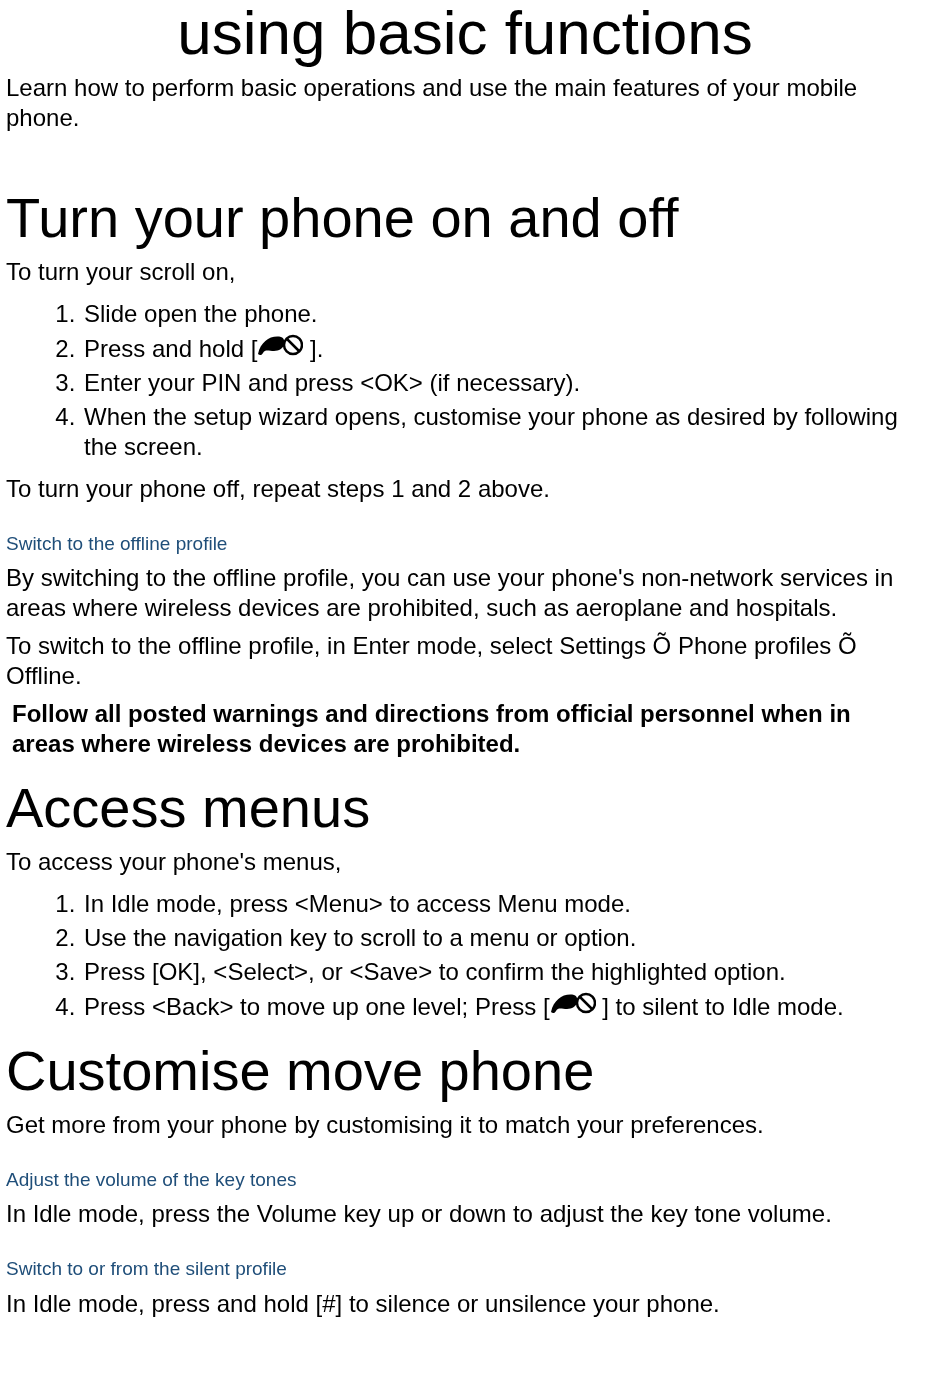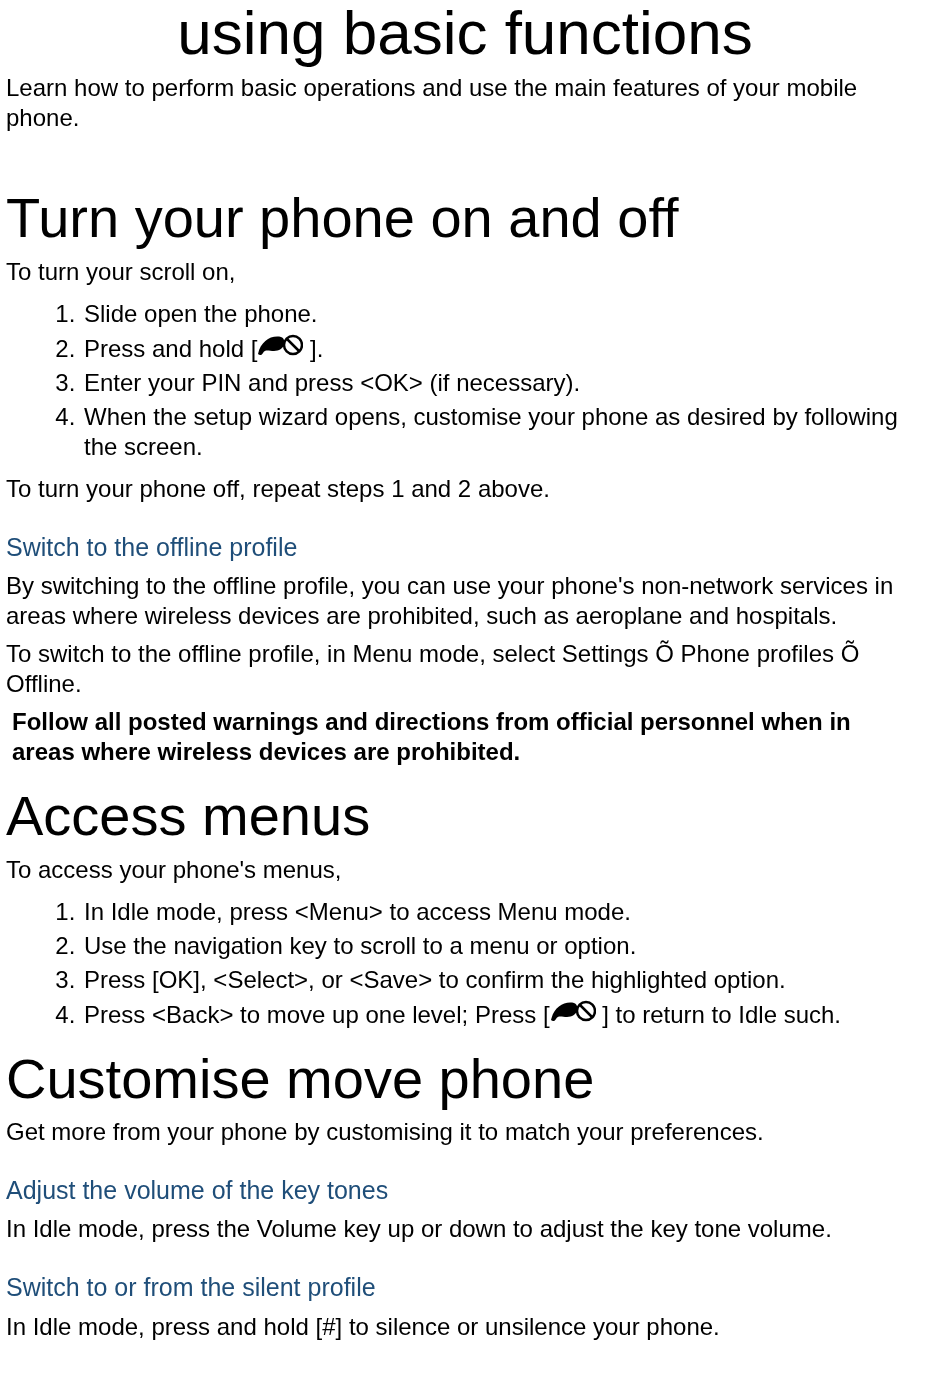--- a/index.html
+++ b/index.html
@@ -22,21 +22,21 @@
     font-size: 56px;
     font-weight: normal;
     margin: 14px 0 2px 0;
     line-height: 1.1;
   }
   h2.section.first {
     margin-top: 54px;
   }
   .sub-blue {
     color: #1F4E79;
-    font-size: 25px;
+    font-size: 19px;
     margin: 28px 0 4px 0;
     font-weight: normal;
   }
   p {
     margin: 8px 0;
   }
   ol {
     margin: 12px 0;
     padding-left: 76px;
   }
@@ -80,35 +80,35 @@
           <line x1="30" y1="10" x2="42" y2="22" stroke="#000" stroke-width="2.5"></line>
         </svg></span><span> ].</span>
   </li>
   <li>Enter your PIN and press &lt;OK&gt; (if necessary).</li>
   <li>When the setup wizard opens, customise your phone as desired by following the screen.</li>
 </ol>
 <p>To turn your phone off, repeat steps 1 and 2 above.</p>
 
 <div class="sub-blue">Switch to the offline profile</div>
 <p>By switching to the offline profile, you can use your phone's non-network services in areas where wireless devices are prohibited, such as aeroplane and hospitals.</p>
-<p>To switch to the offline profile, in Menu mode, select Settings Õ Phone profiles Õ Offline.</p>
+<p>To switch to the offline profile, in Enter mode, select Settings Õ Phone profiles Õ Offline.</p>
 <p class="note">Follow all posted warnings and directions from official personnel when in areas where wireless devices are prohibited.</p>
 
 <h2 class="section" style="margin-top:18px">Access menus</h2>
 <p>To access your phone's menus,</p>
 <ol>
   <li>In Idle mode, press &lt;Menu&gt; to access Menu mode.</li>
   <li>Use the navigation key to scroll to a menu or option.</li>
   <li>Press [OK], &lt;Select&gt;, or &lt;Save&gt; to confirm the highlighted option.</li>
   <li>
     <span>Press &lt;Back&gt; to move up one level; Press [</span><span class="inline-icon"><svg width="46" height="32" viewBox="0 0 46 32">
           <path d="M1 25 C 4 12, 14 6, 24 8 C 27 9, 28 12, 27 16 C 26 19, 22 22, 17 22 C 12 22, 8 20, 6 24 C 5 26, 3 27, 1 25 Z" fill="#000"></path>
           <circle cx="36" cy="16" r="9" fill="none" stroke="#000" stroke-width="2.5"></circle>
           <line x1="30" y1="10" x2="42" y2="22" stroke="#000" stroke-width="2.5"></line>
-        </svg></span><span> ] to return to Idle such.</span>
+        </svg></span><span> ] to silent to Idle mode.</span>
   </li>
 </ol>
 
 <h2 class="section" style="margin-top:18px">Customise move phone</h2>
 <p>Get more from your phone by customising it to match your preferences.</p>
 
 <div class="sub-blue">Adjust the volume of the key tones</div>
 <p>In Idle mode, press the Volume key up or down to adjust the key tone volume.</p>
 
 <div class="sub-blue">Switch to or from the silent profile</div>

